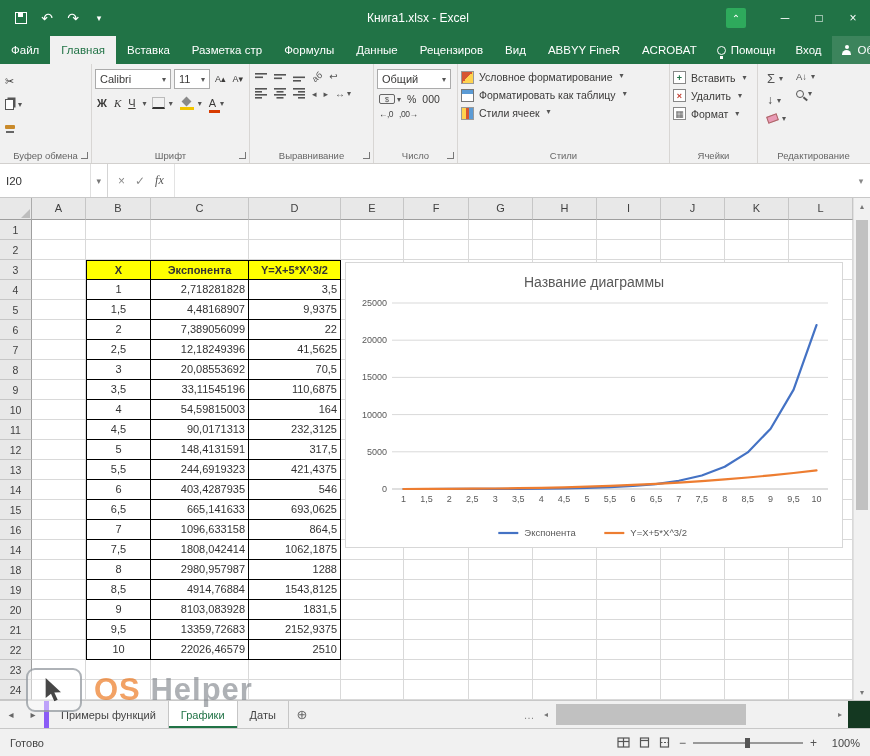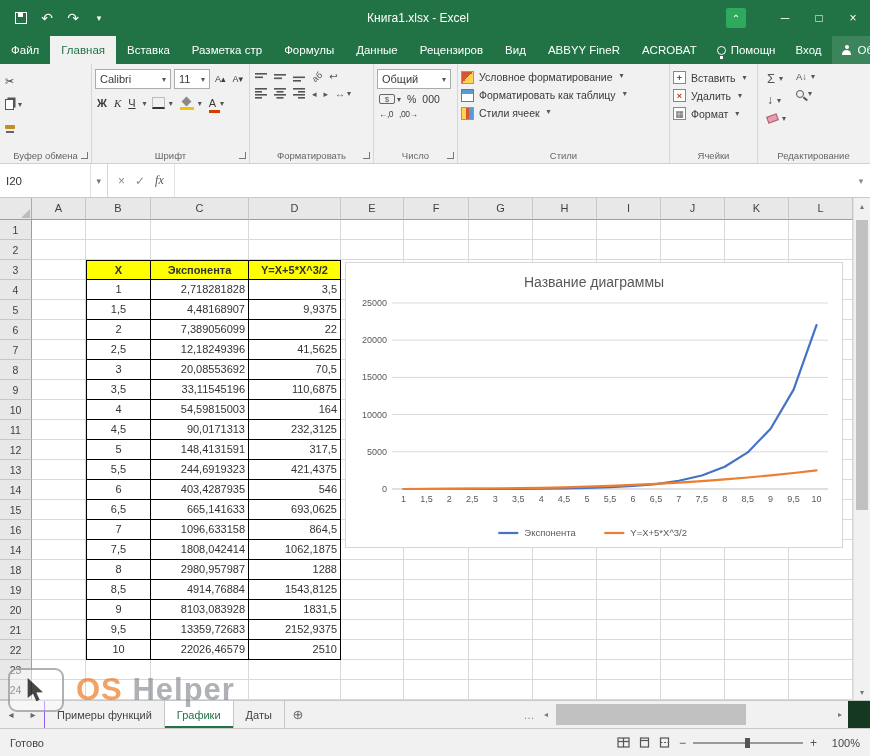--- a/index.html
+++ b/index.html
@@ -133,21 +133,21 @@
 
   .vscroll{flex:0 0 17px;background:#f1f1f1;border-left:1px solid #e0e0e0;position:relative;display:flex;flex-direction:column;align-items:center;justify-content:space-between;color:#777;font-size:8px;}
   .sarrow{height:16px;display:flex;align-items:center;justify-content:center;width:100%;}
   .vthumb{position:absolute;left:2px;top:22px;width:12px;height:290px;background:#c1c1c1;}
 
   
   .sheetbar{flex:0 0 28px;background:#f1f1f1;border-top:1px solid #c8c8c8;display:flex;align-items:stretch;font-size:11px;color:#444;}
   .snav{width:22px;display:flex;align-items:center;justify-content:center;color:#666;font-size:10px;}
   #sheet-tabs{display:flex;align-items:stretch;}
   .stab{padding:0 12px;display:flex;align-items:center;border-right:1px solid #c6c6c6;white-space:nowrap;}
-  .stab:first-child{border-left:1px solid #8b5cf6;}
+  .stab:first-child{border-left:5px solid #8b5cf6;}
   .stab.active{background:#fff;color:#217346;font-weight:normal;box-shadow:inset 0 -2px 0 #217346;}
   .addsheet{width:26px;display:flex;align-items:center;justify-content:center;color:#666;font-size:13px;}
   .sb-spacer{flex:1;}
   .sb-ellipsis{width:18px;display:flex;align-items:center;justify-content:center;color:#888;}
   .hscroll{width:310px;display:flex;align-items:center;color:#777;font-size:8px;}
   .htrack{flex:1;height:100%;position:relative;}
   .hthumb{position:absolute;left:2px;top:3px;height:21px;width:190px;background:#c1c1c1;}
   .overlay-sq{width:22px;background:#143821;}
 
   
@@ -155,21 +155,21 @@
   .sb-right{margin-left:auto;display:flex;align-items:center;gap:9px;}
   .viewbtn{display:flex;align-items:center;}
   .viewbtn svg{stroke:#555;fill:none;stroke-width:1.2;}
   .zoomctl{display:flex;align-items:center;gap:7px;}
   .zlabel{font-size:11px;color:#444;width:34px;text-align:right;}
   .sl-track{width:110px;height:2px;background:#999;position:relative;}
   .sl-thumb{position:absolute;left:52px;top:-4px;width:5px;height:10px;background:#555;}
   .zbtn{color:#555;font-size:12px;}
 
   
-  .watermark{position:absolute;left:8px;top:668px;display:flex;align-items:center;gap:12px;z-index:50;opacity:0.8;pointer-events:none;}
+  .watermark{position:absolute;left:26px;top:668px;display:flex;align-items:center;gap:12px;z-index:50;opacity:0.8;pointer-events:none;}
   .wm-box{width:56px;height:44px;border:2.5px solid #9aa0a6;border-radius:9px;background:rgba(255,255,255,0.55);display:flex;align-items:center;justify-content:center;}
   .wm-text{font-size:31px;font-weight:bold;letter-spacing:1px;white-space:nowrap;}
   .wm-os{color:rgba(235,110,15,0.8);}
   .wm-helper{color:rgba(120,126,132,0.75);}
 </style>
 </head>
 <body>
 
 <div class="app">
 
@@ -336,21 +336,21 @@
             <span class="alico" style="font-size:9px;color:#555;">◂</span>
             <span class="alico" style="font-size:9px;color:#555;">▸</span>
             <span class="alico" style="font-size:10px;color:#555;">
                 <span>↔</span>
                 <span class="dd">▾</span>
               </span>
           </div>
         </div>
       </div>
       <div class="rg-label">
-          <span>Форматировать</span>
+          <span>Выравнивание</span>
         </div>
       <span class="launch"></span>
     </div>
 
     <div class="rgroup g-num">
       <div class="rg-body">
         <div class="num-col">
           <div class="combo" style="width:74px;">
               <span>Общий</span>
               <span class="dd">▾</span>

